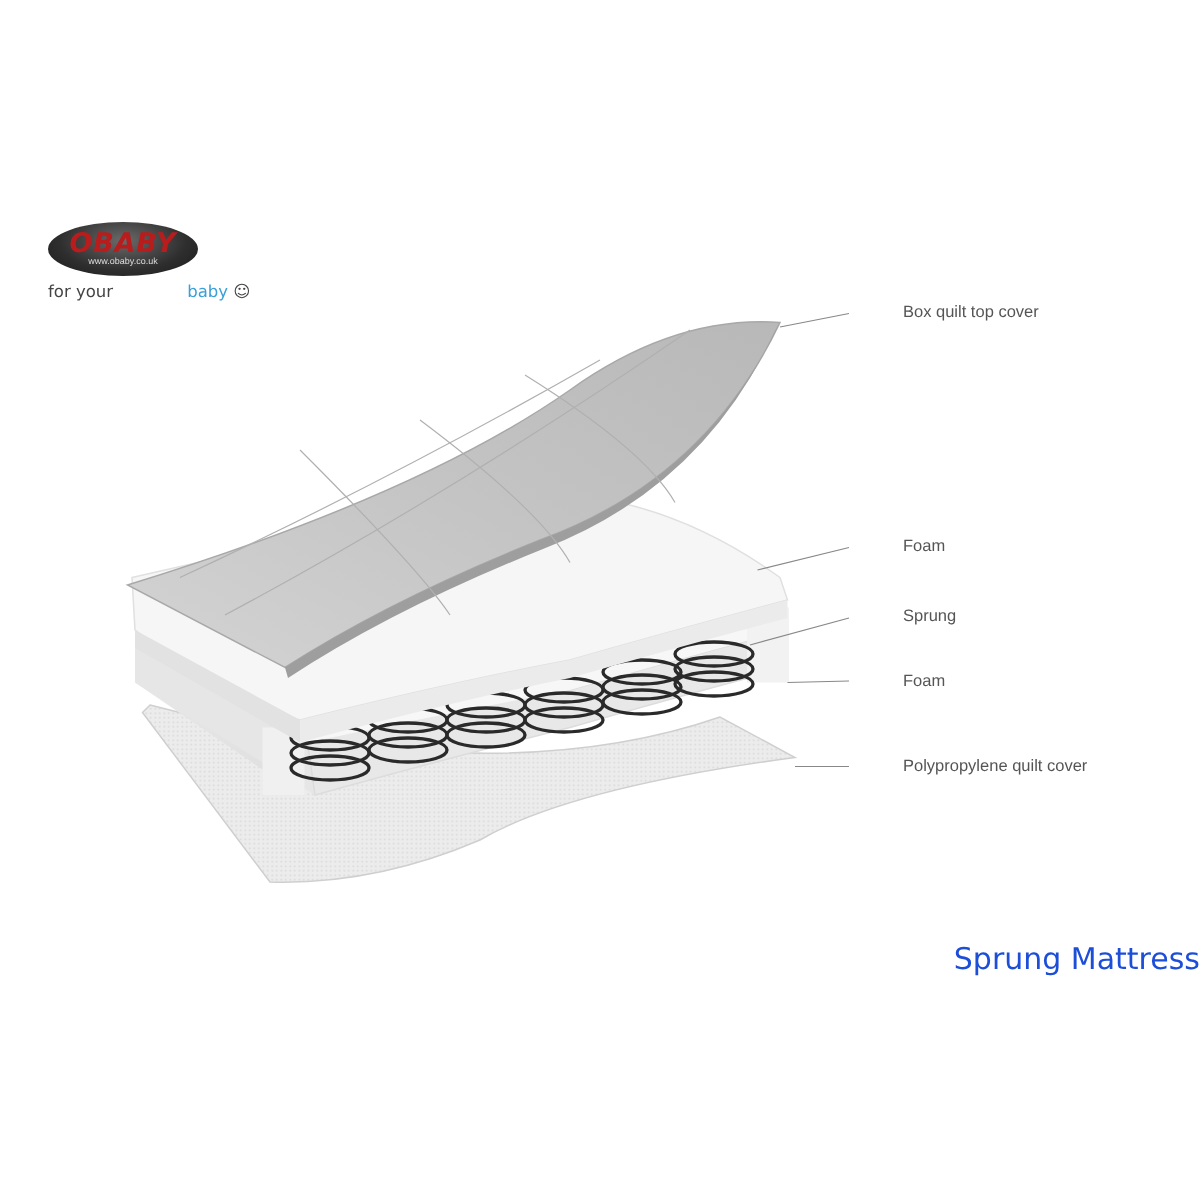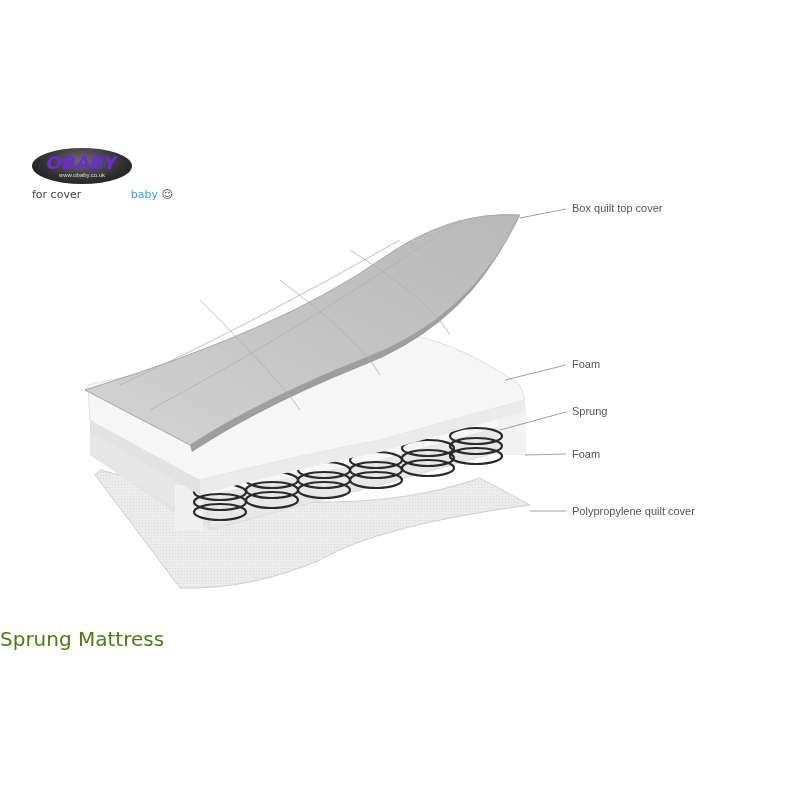--- a/index.html
+++ b/index.html
@@ -1,37 +1,37 @@
 <!DOCTYPE html>
 <html><head>
 <meta charset="utf-8">
 <style>
   html, body { margin:0; padding:0; background:#ffffff; }
   body { width:800px; height:800px; position:relative; overflow:hidden; font-family:"Liberation Sans", sans-serif; }
   .logo { position:absolute; left:30px; top:148px; width:110px; height:60px; }
   .logo-oval { position:absolute; left:2px; top:0; width:100px; height:36px; border-radius:50%;
     background:radial-gradient(ellipse at 50% 35%, #6a6a6a 0%, #2e2e2e 60%, #1a1a1a 100%); }
-  .logo-text { position:absolute; left:0; width:104px; text-align:center; top:4px; color:#6d28d9;
+  .logo-text { position:absolute; left:0; width:104px; text-align:center; top:4px; color:#b91c1c;
     font-family:"DejaVu Sans", sans-serif; font-weight:bold; font-style:italic; font-size:18px; letter-spacing:0.5px; }
   .logo-url { position:absolute; left:0; width:104px; text-align:center; top:24px; color:#ddd; font-size:6px; }
   .logo-tag { position:absolute; left:2px; top:40px; font-size:11px; color:#444; font-family:"DejaVu Sans", sans-serif; white-space:nowrap; }
   .logo-tag .baby { color:#3aa0d8;padding-left:46px; }
   .illus { position:absolute; left:0; top:0; }
-  .label { position:absolute; font-size:11px; color:#555; white-space:nowrap; }
-  .caption { position:absolute; left:0; width:800px; top:627px; text-align:left; font-size:20px; color:#4d7c0f;
+  .label { position:absolute; font-size:11px; color:#555; white-space:nowrap;margin-left:30px; }
+  .caption { position:absolute; left:0; width:800px; top:627px; text-align:right; font-size:20px; color:#1d4ed8;
     font-family:"DejaVu Sans", sans-serif; }
 </style>
 </head>
 <body>
 
 <div class="logo">
   <div class="logo-oval"></div>
   <div class="logo-text">OBABY</div>
   <div class="logo-url">www.obaby.co.uk</div>
-  <div class="logo-tag"><span>for cover </span><span class="baby">baby</span><span> ☺</span></div>
+  <div class="logo-tag"><span>for your </span><span class="baby">baby</span><span> ☺</span></div>
 </div>
 
 <svg class="illus" width="800" height="800" viewBox="0 0 800 800">
   <defs>
     <linearGradient id="coverG" x1="0" y1="1" x2="1" y2="0">
       <stop offset="0" stop-color="#d4d4d4"></stop>
       <stop offset="0.5" stop-color="#c4c4c4"></stop>
       <stop offset="1" stop-color="#b8b8b8"></stop>
     </linearGradient>
     <linearGradient id="foamSide" x1="0" y1="0" x2="0" y2="1">

